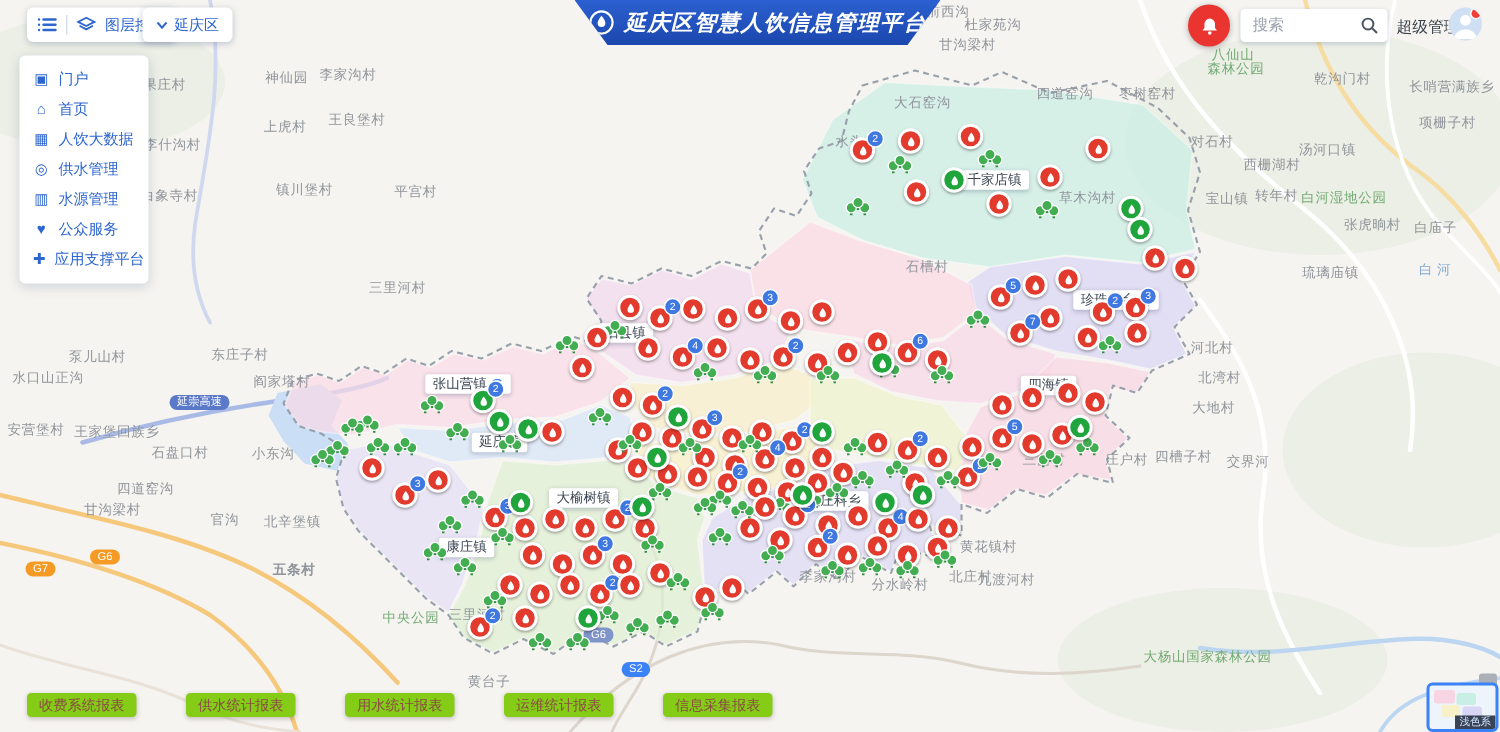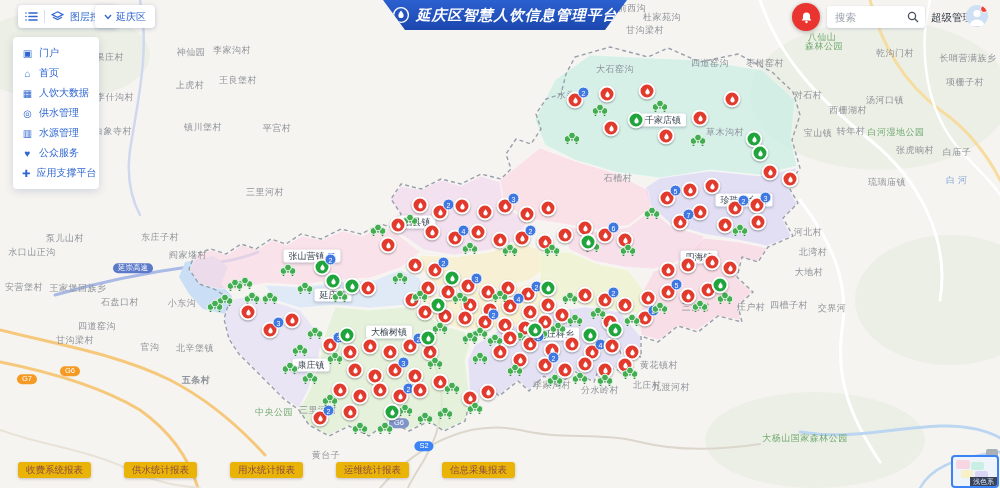--- a/index.html
+++ b/index.html
@@ -36,21 +36,21 @@
   .mitem .gl{width:11px;font-size:10px;text-align:center;color:#2e66d0;}
   
   #alarm{position:absolute;left:792px;top:3px;width:28px;height:28px;border-radius:50%;background:#e9342f;box-shadow:0 1px 4px rgba(0,0,0,.3);display:flex;align-items:center;justify-content:center;z-index:20;}
   #searchbox{position:absolute;left:827px;top:6px;width:98px;height:22px;background:#fff;border-radius:3px;box-shadow:0 1px 3px rgba(30,60,120,.2);display:flex;align-items:center;z-index:20;}
   #searchbox input{border:0;outline:none;background:transparent;width:72px;font-size:10.5px;padding:0 0 0 8px;color:#333;font-family:inherit;}
   #searchbox input::placeholder{color:#9aa2ad;}
   #username{position:absolute;left:931px;top:11px;font-size:10.5px;color:#39414d;z-index:20;}
   #avatar{position:absolute;left:966px;top:5px;width:22px;height:22px;border-radius:50%;background:#cfe0f4;z-index:20;overflow:hidden;}
   #avatar .dot{position:absolute;right:0px;top:0px;width:6px;height:6px;border-radius:50%;background:#f04038;border:1px solid #fff;}
   
-  .rptbtn{position:absolute;top:462px;height:16px;background:#eab308;border-radius:3px;box-shadow:0 1px 3px rgba(60,40,40,.25);color:#8a4b44;font-size:9.5px;display:flex;align-items:center;padding:0 8px;z-index:20;white-space:nowrap;}
+  .rptbtn{position:absolute;top:462px;height:16px;background:#84cc16;border-radius:3px;box-shadow:0 1px 3px rgba(60,40,40,.25);color:#8a4b44;font-size:9.5px;display:flex;align-items:center;padding:0 8px;z-index:20;white-space:nowrap;}
   
   #thumb{position:absolute;left:951px;top:455px;width:44px;height:29px;border:2px solid #3b82f6;border-radius:4px;background:#eef4fb;z-index:20;overflow:hidden;}
   #thumb .blob{position:absolute;border-radius:2px;}
   #thumb .tag{position:absolute;right:0;bottom:0;background:rgba(25,35,55,.85);color:#cfe2ff;font-size:7px;padding:1px 3px;line-height:1;z-index:2;}
   #graybtn{position:absolute;left:986px;top:449px;width:12px;height:11px;background:#aab0b6;border-radius:2px;z-index:19;}
 </style>
 </head>
 <body>
 
 <div id="stage">

